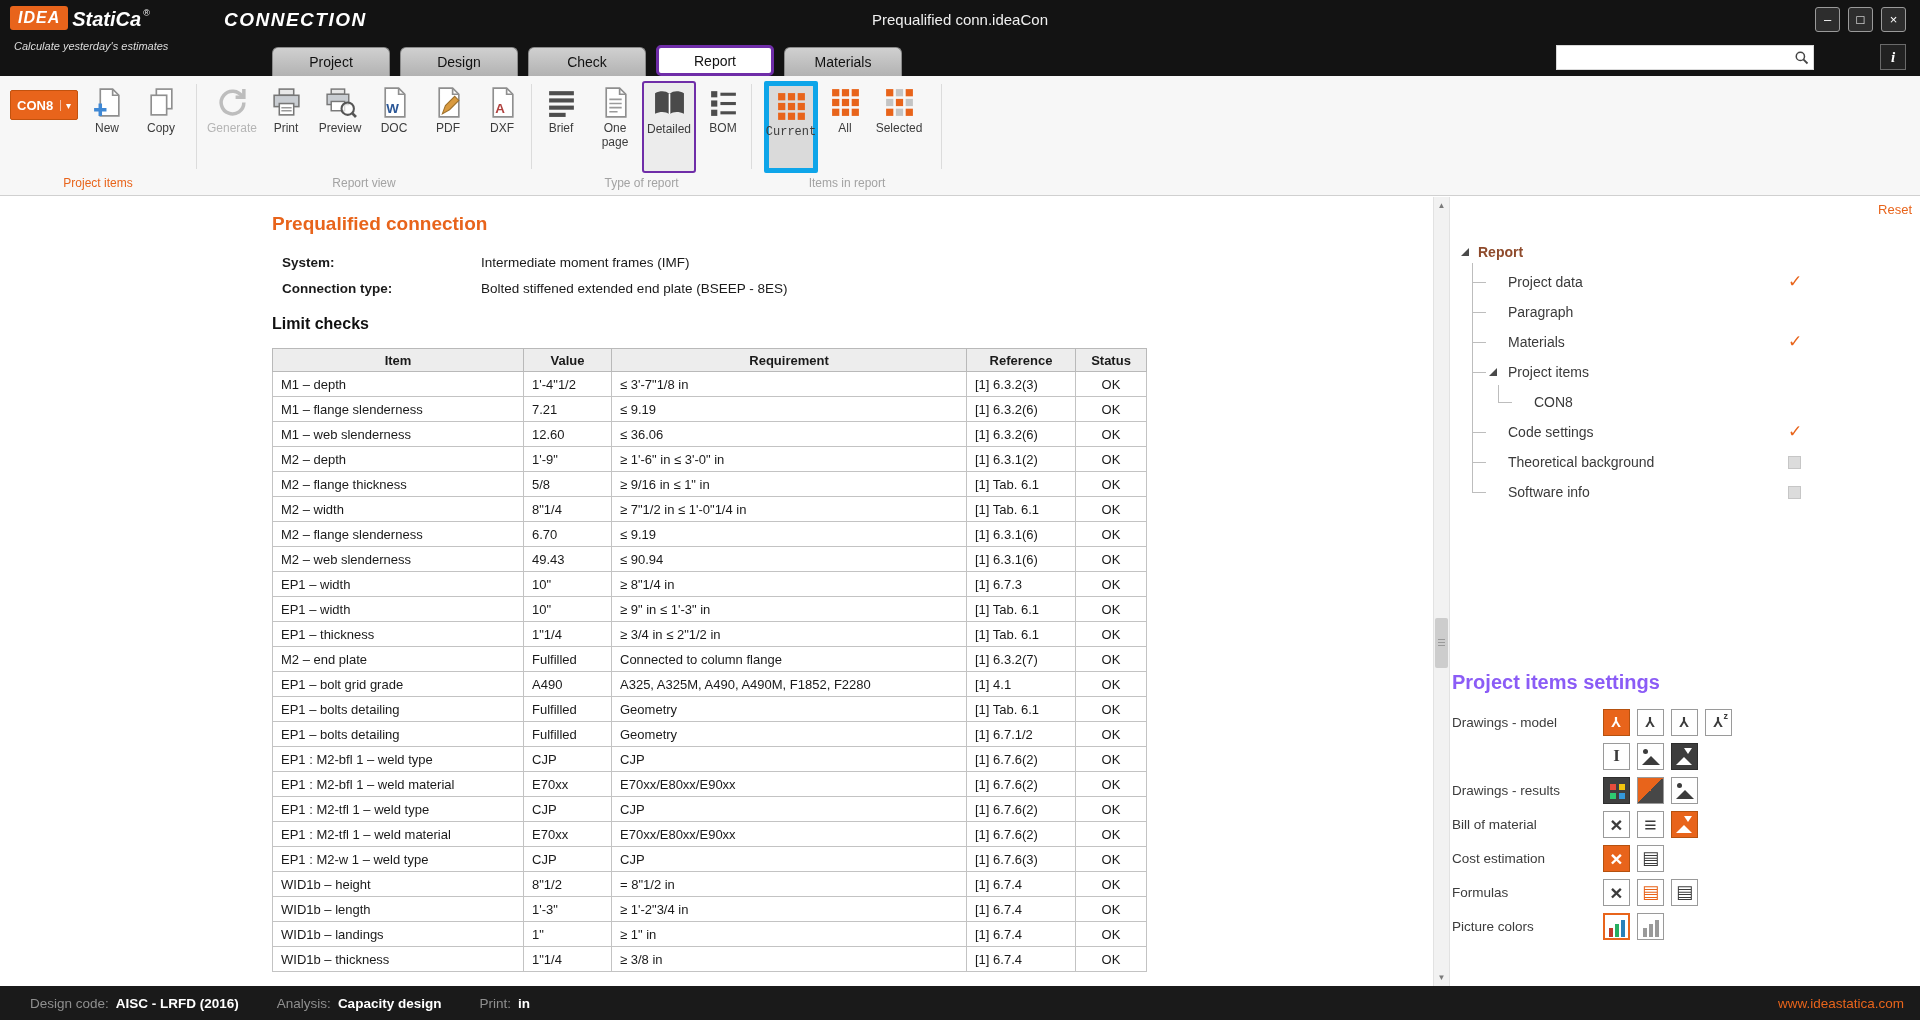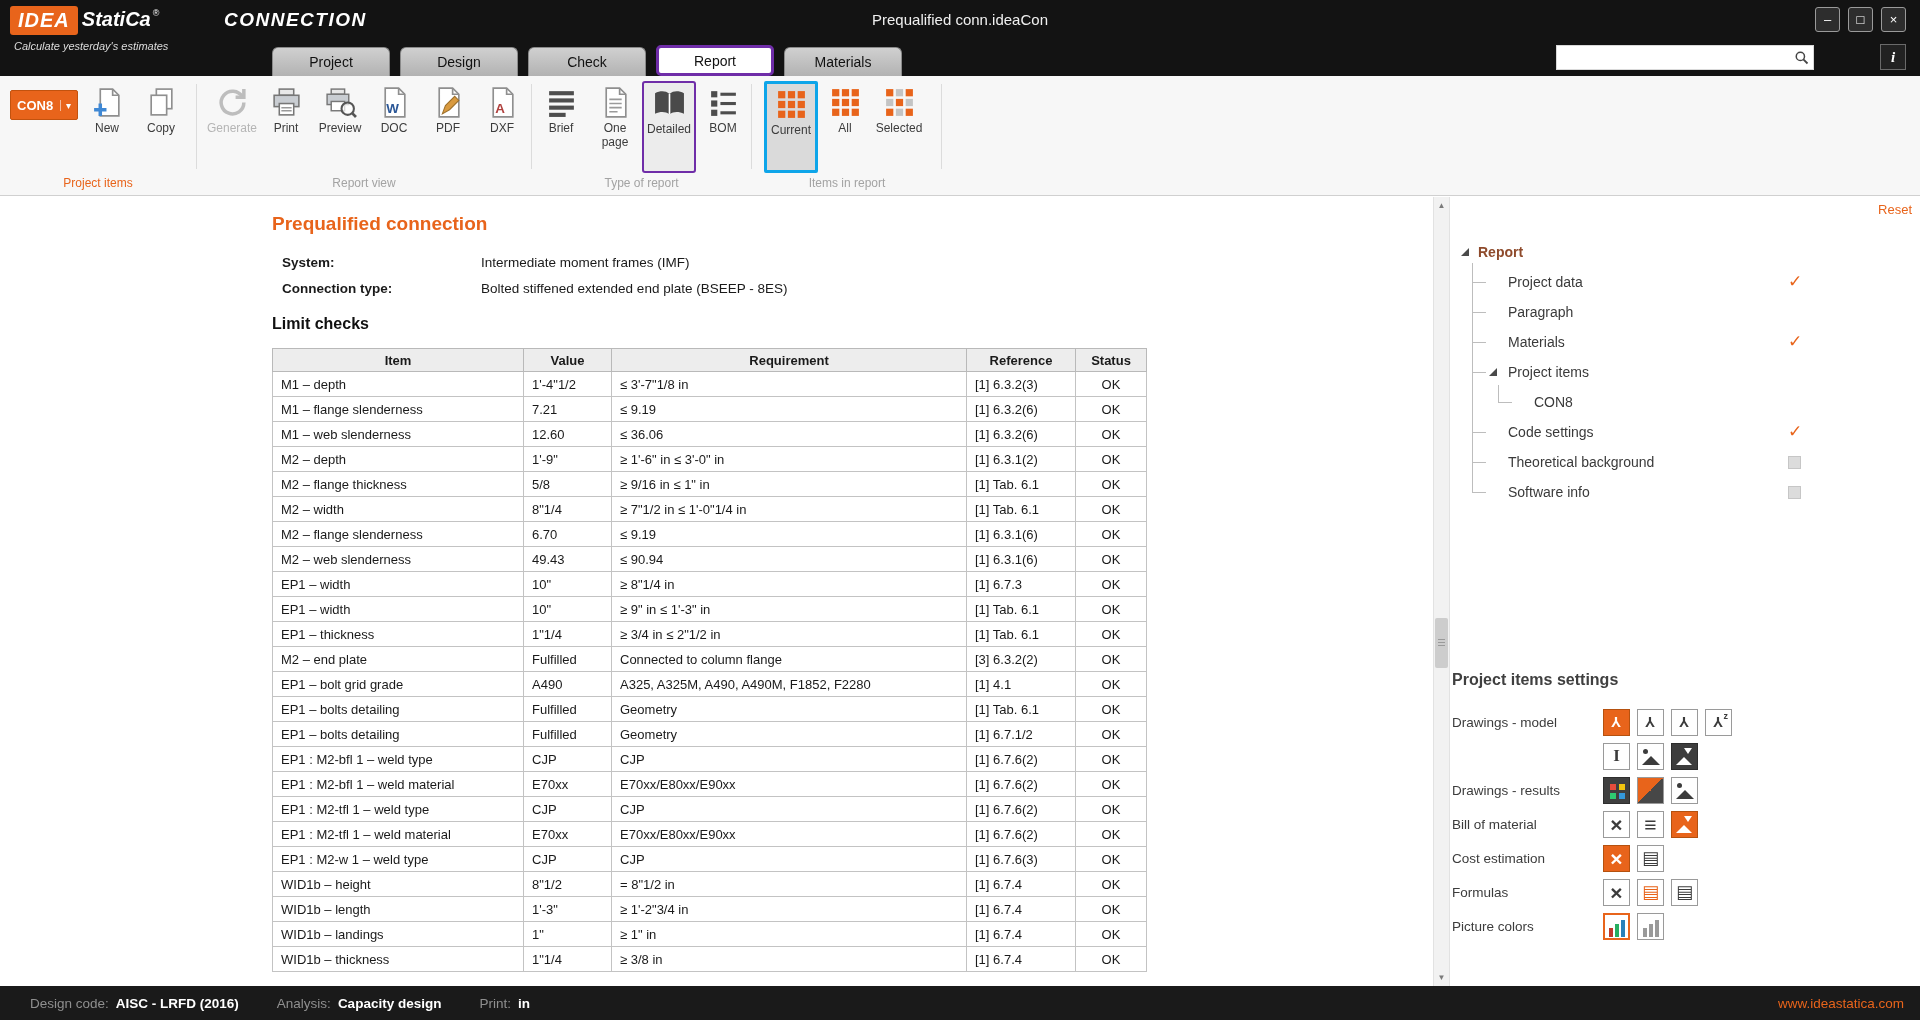--- a/index.html
+++ b/index.html
@@ -4,21 +4,21 @@
 <style>
   html,body{margin:0;padding:0;background:#fff;}
   *{box-sizing:border-box;}
   .app{position:relative;width:1920px;height:1020px;overflow:hidden;
        font-family:"Liberation Sans","DejaVu Sans",sans-serif;color:#1a1a1a;background:#fff;}
 
   
   .titlebar{position:absolute;top:0;left:0;right:0;height:76px;background:#131313;}
   .logo{position:absolute;left:10px;top:6px;display:flex;align-items:flex-start;}
   .logo-idea{background:#e8641b;color:#fff;font-weight:bold;font-style:italic;
-             font-size:20px;padding:3px 8px;border-radius:3px;letter-spacing:1px;}
+             font-size:16px;padding:3px 8px;border-radius:3px;letter-spacing:1px;}
   .logo-statica{color:#fff;font-weight:bold;font-style:italic;font-size:20px;margin-left:4px;padding-top:2px;}
   .logo-reg{color:#fff;font-size:9px;margin-left:2px;padding-top:2px;}
   .slogan{position:absolute;left:14px;top:40px;color:#ddd;font-style:italic;font-size:11px;}
   .appname{position:absolute;left:224px;top:9px;color:#fff;font-weight:bold;font-style:italic;
            font-size:19px;letter-spacing:1.5px;}
   .wintitle{position:absolute;left:0;right:0;top:11px;text-align:center;color:#f0f0f0;font-size:15px;}
   .winbtns{position:absolute;right:14px;top:7px;display:flex;}
   .winbtn{width:25px;height:25px;margin-left:8px;border:1px solid #9a9a9a;border-radius:3px;
           background:#2d2d2d;color:#fff;display:flex;align-items:center;justify-content:center;
           font-size:13px;cursor:pointer;}
@@ -43,21 +43,21 @@
   .glabel{position:absolute;bottom:5px;left:0;width:100%;text-align:center;font-size:12px;color:#a3a3a3;}
   .glabel.orange{color:#e8641b;}
   .btnrow{display:flex;padding-top:5px;}
   .g2 .btnrow{padding-left:8px;} .g3 .btnrow{padding-left:2px;} .g4 .btnrow{padding-left:12px;}
   .rbtn{width:54px;height:92px;display:flex;flex-direction:column;align-items:center;padding-top:4px;
         cursor:pointer;border:1px solid transparent;}
   .rbtn .ricon svg{width:33px;height:33px;display:block;}
   .rlbl{font-size:12px;color:#3c3c3c;text-align:center;line-height:1.15;margin-top:3px;}
   .rbtn.disabled .rlbl{color:#b5b5b5;}
   .rbtn.sel-purple{border:2px solid #6f2da8;background:#ececec;border-radius:3px;}
-  .rbtn.sel-gray{background:#dadada;border:3px solid #0ea5e9;border-radius:2px;}
+  .rbtn.sel-gray{background:#dadada;border:5px solid #0ea5e9;border-radius:2px;font-family:Liberation Mono, monospace;}
   .combo{position:absolute;left:10px;top:14px;width:68px;height:30px;background:#e8641b;
          border:1px solid #c2520e;border-radius:2px;color:#fff;display:flex;align-items:center;
          padding:0 6px;font-size:13px;font-weight:bold;cursor:pointer;}
   .combo-arrow{margin-left:auto;border-left:1px solid rgba(255,255,255,.55);padding-left:5px;font-size:10px;}
   .pos-new{position:absolute;left:80px;top:5px;} .pos-copy{position:absolute;left:134px;top:5px;}
 
   
   .content{position:absolute;top:197px;left:0;right:0;bottom:34px;display:flex;background:#fff;}
   .report{flex:1;position:relative;overflow:hidden;background:#fff;}
   .rep-title{position:absolute;left:272px;top:16px;font-size:19px;font-weight:bold;color:#e8641b;}
@@ -94,21 +94,21 @@
   .v1{left:22px;top:26px;height:229px;} .v2{left:48px;top:148px;height:17px;}
   .exp{display:none;position:absolute;width:0;height:0;border-left:8px solid transparent;
        border-bottom:8px solid #4a4a4a;cursor:pointer;}
   .exp.exp0{display:block;left:11px;top:11px;} .exp.exp1{display:block;left:39px;top:11px;}
   .chk{position:absolute;left:338px;top:7px;width:16px;height:16px;display:none;cursor:pointer;}
   .chk.chk-orange{display:block;}
   .chk.chk-orange::before{content:"✓";color:#e8641b;font-size:17px;font-weight:bold;line-height:16px;}
   .chk.chk-gray{display:block;background:#dcdcdc;border:1px solid #c6c6c6;width:13px;height:13px;top:9px;}
 
   .settings{position:absolute;top:474px;left:2px;right:0;}
-  .set-heading{font-size:16px;font-weight:bold;color:#404040;height:22px;}
+  .set-heading{font-size:20px;font-weight:bold;color:#8b5cf6;height:22px;}
   .set-rows{margin-top:12px;}
   .set-row{height:34px;display:flex;align-items:center;}
   .set-label{width:151px;font-size:13.5px;color:#3c3c3c;flex-shrink:0;}
   .mini{width:27px;height:27px;border:1px solid #9a9a9a;background:#fff;display:inline-flex;
         align-items:center;justify-content:center;margin-right:7px;position:relative;
         color:#3c3c3c;cursor:pointer;}
   .mini:not([class*="icon-"]){visibility:hidden;}
   .mini.sel{background:#e8641b;border-color:#b5510f;color:#fff;}
   .mini.dark{background:#3d3d3d;border-color:#2c2c2c;color:#fff;}
   .icon-axo::before,.icon-axoz::before{content:"Y";display:block;transform:rotate(180deg);
@@ -535,21 +535,21 @@
               <td class="c-value">1"1/4</td>
               <td class="c-req">≥ 3/4 in ≤ 2"1/2 in</td>
               <td class="c-ref">[1] Tab. 6.1</td>
               <td class="c-status">OK</td>
             </tr>
 
             <tr class="lc-row">
               <td class="c-item">M2 – end plate</td>
               <td class="c-value">Fulfilled</td>
               <td class="c-req">Connected to column flange</td>
-              <td class="c-ref">[3] 6.3.2(2)</td>
+              <td class="c-ref">[1] 6.3.2(7)</td>
               <td class="c-status">OK</td>
             </tr>
 
             <tr class="lc-row">
               <td class="c-item">EP1 – bolt grid grade</td>
               <td class="c-value">A490</td>
               <td class="c-req">A325, A325M, A490, A490M, F1852, F2280</td>
               <td class="c-ref">[1] 4.1</td>
               <td class="c-status">OK</td>
             </tr>

